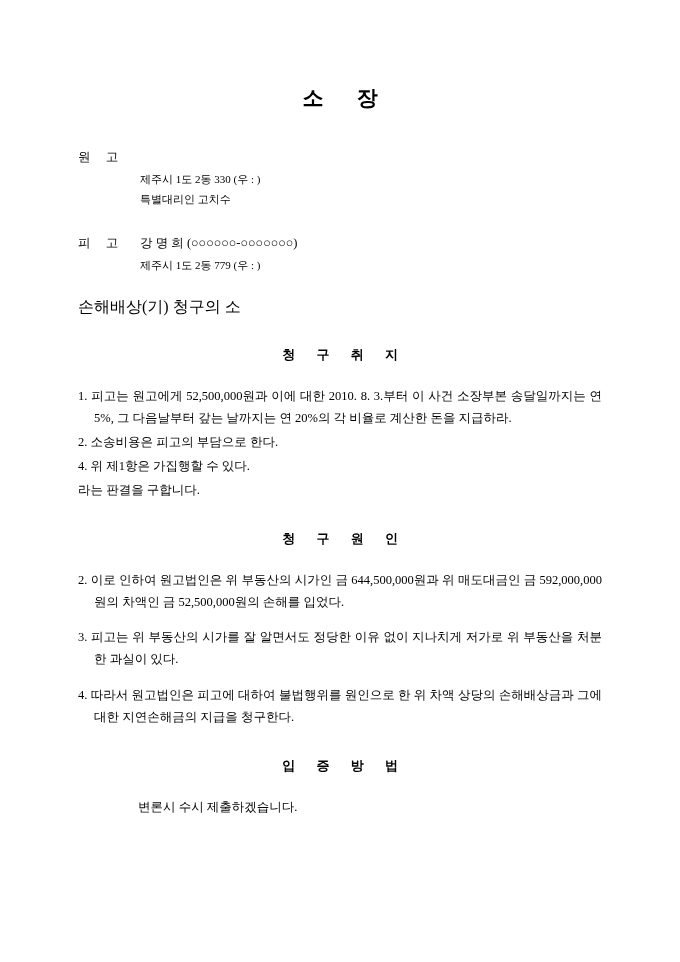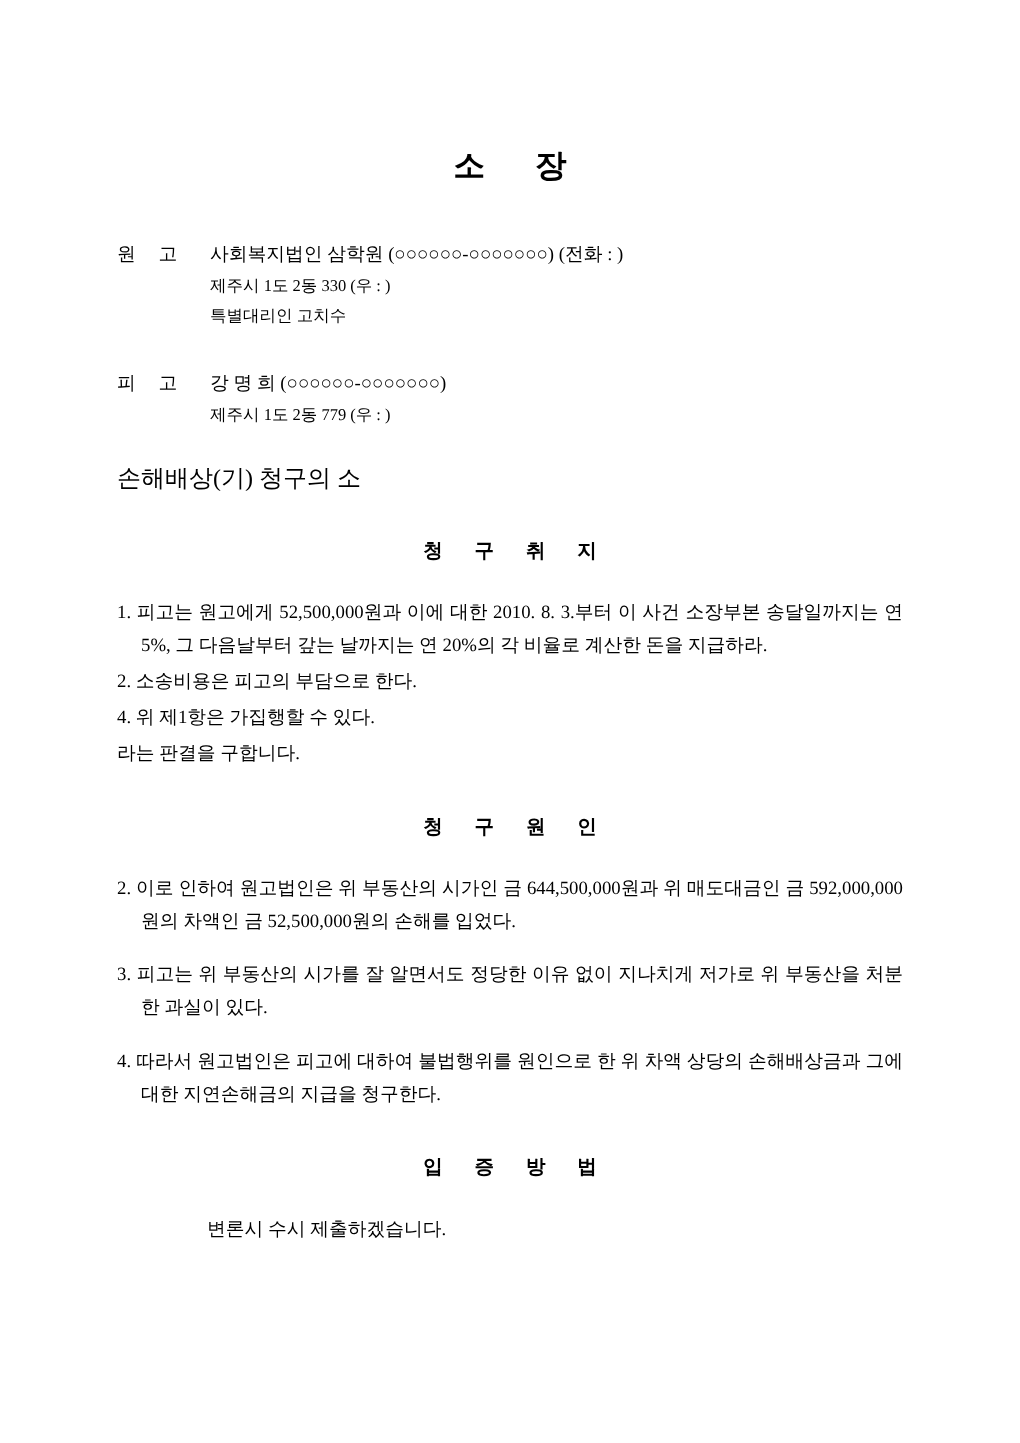--- a/index.html
+++ b/index.html
@@ -20,21 +20,21 @@
     height: 962px;
     box-sizing: border-box;
     padding: 84px 78px 40px 78px;
     position: relative;
   }
   .doc-title {
     text-align: center;
     font-size: 21px;
     font-weight: bold;
     letter-spacing: 14px;
-    margin: 12px 0 34px 0;
+    margin: 0 0 34px 0;
     padding-left: 14px;
   }
   .party-block {
     font-size: 12.5px;
     line-height: 1.85;
     margin-bottom: 4px;
   }
   .party-row {
     display: flex;
     align-items: flex-start;
@@ -93,21 +93,20 @@
 </head>
 <body>
 
 <div class="page">
 
   <h1 class="doc-title">소        장</h1>
 
   <div class="party-block">
     <div class="party-row">
       <span class="party-label">원  고</span>
-      <span class="party-main">사회복지법인 삼학원 (○○○○○○-○○○○○○○) (전화 :            )</span>
     </div>
     <div class="party-sub">제주시 1도 2동 330 (우 :              )</div>
     <div class="party-sub">특별대리인 고치수</div>
   </div>
 
   <div class="gap-md"></div>
 
   <div class="party-block">
     <div class="party-row">
       <span class="party-label">피  고</span>

